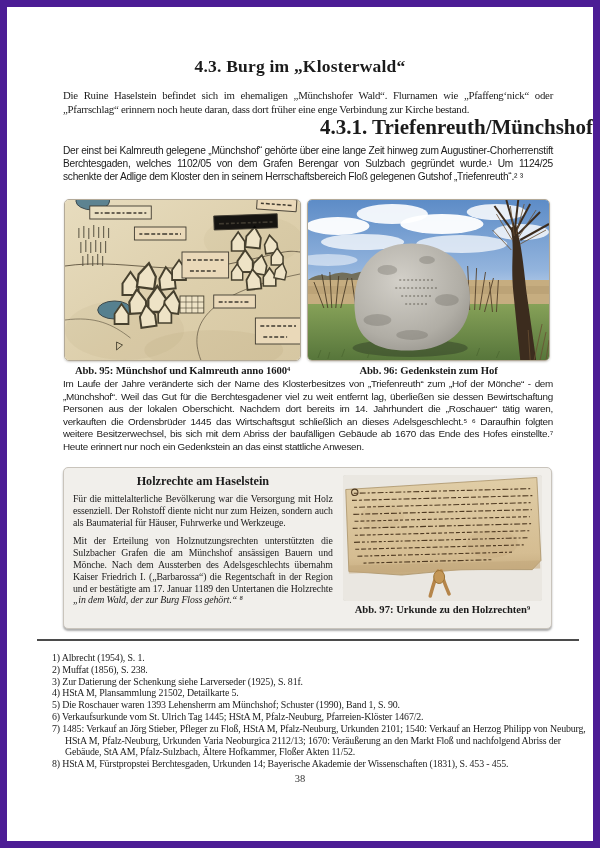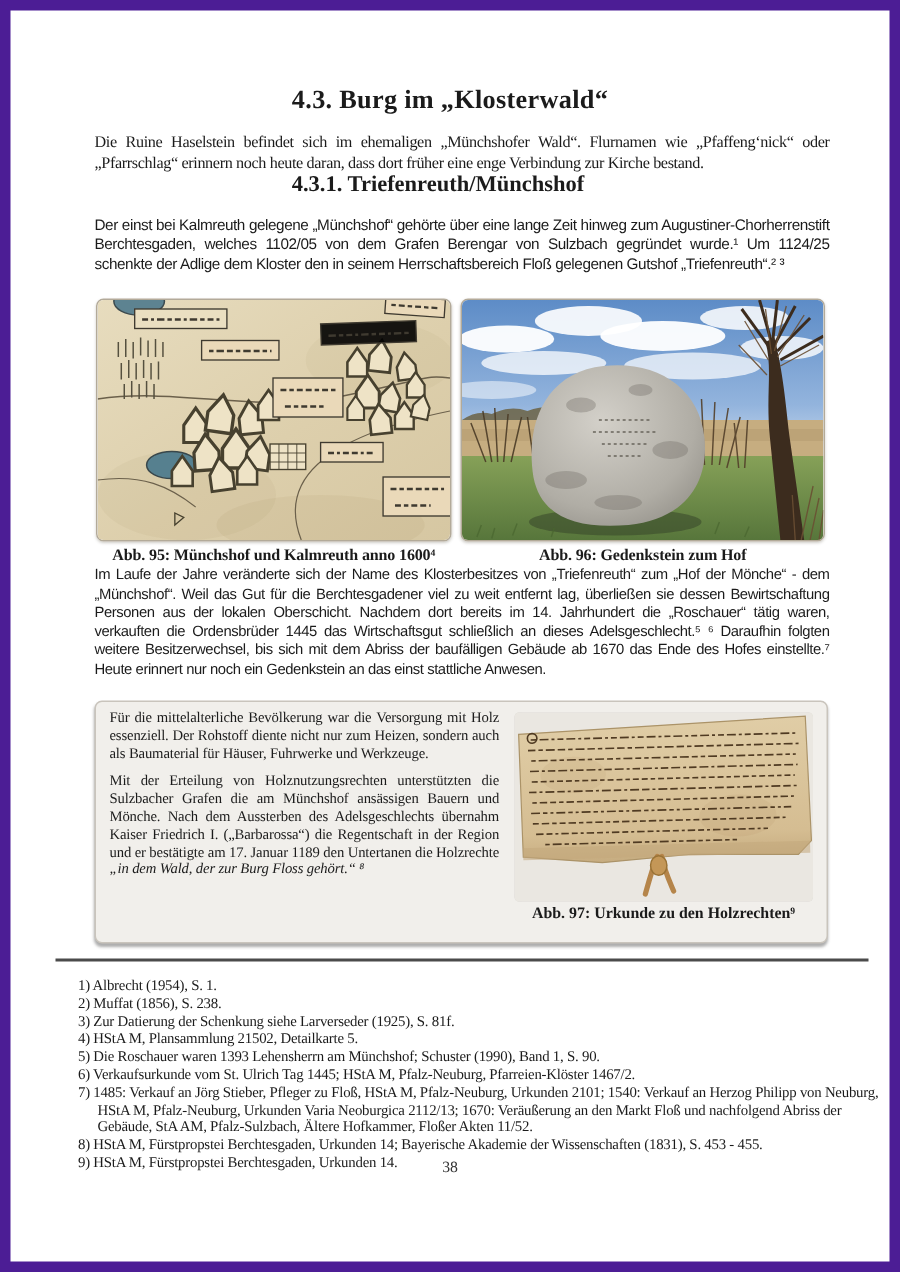--- a/index.html
+++ b/index.html
@@ -1,22 +1,22 @@
 <!DOCTYPE html>
 <html lang="de"><head>
 <meta charset="utf-8">
 <style>
   html,body{margin:0;padding:0;background:#ffffff;}
   .page{position:relative;width:600px;height:848px;background:#ffffff;border:7px solid #4c1d95;
         box-sizing:border-box;font-family:"Liberation Serif",serif;color:#1b1b1b;overflow:hidden;}
 
   .h-section{position:absolute;top:49px;left:0;right:0;margin:0;text-align:center;
              font-size:17.5px;font-weight:bold;letter-spacing:.2px;}
-  .h-subsection{position:absolute;top:108px;left:0;right:16px;margin:0;text-align:center;
-             font-size:15px;font-weight:bold;}
+  .h-subsection{position:absolute;top:108px;left:0;right:0;margin:0;text-align:right;
+             font-size:21px;font-weight:bold;}
 
   .p-intro{position:absolute;top:82px;left:56px;width:490px;margin:0;
            font-size:10.8px;line-height:13.8px;letter-spacing:-0.25px;
            text-align:justify;hyphens:auto;}
   .p-sans{font-family:"Liberation Sans",sans-serif;text-align:justify;hyphens:auto;
           letter-spacing:-0.28px;margin:0;}
   .p-muench{position:absolute;top:137px;left:56px;width:490px;font-size:10.2px;line-height:13.2px;}
   .p-history{position:absolute;top:371px;left:56px;width:490px;font-size:9.9px;line-height:12.6px;}
 
   .figrow{position:absolute;top:192px;left:57px;width:489px;display:flex;gap:6px;}
@@ -241,20 +241,21 @@
         </svg>
       </div>
       <figcaption>Abb. 96: Gedenkstein zum Hof</figcaption>
     </figure>
   </div>
 
   <p class="p-sans p-history">Im Laufe der Jahre veränderte sich der Name des Klosterbesitzes von „Triefenreuth“ zum „Hof der Mönche“ - dem „Münchshof“. Weil das Gut für die Berchtesgadener viel zu weit entfernt lag, überließen sie dessen Bewirtschaftung Personen aus der lokalen Oberschicht. Nachdem dort bereits im 14. Jahrhundert die „Roschauer“ tätig waren, verkauften die Ordensbrüder 1445 das Wirtschaftsgut schließlich an dieses Adelsgeschlecht.⁵ ⁶ Daraufhin folgten weitere Besitzerwechsel, bis sich mit dem Abriss der baufälligen Gebäude ab 1670 das Ende des Hofes einstellte.⁷ Heute erinnert nur noch ein Gedenkstein an das einst stattliche Anwesen.</p>
 
   <aside class="infobox">
     <div class="boxtext">
+      <h3>Holzrechte am Haselstein</h3>
       <p>Für die mittelalterliche Bevölkerung war die Versorgung mit Holz essenziell. Der Rohstoff diente nicht nur zum Heizen, sondern auch als Baumaterial für Häuser, Fuhrwerke und Werkzeuge.</p>
       <p><span>Mit der Erteilung von Holznutzungsrechten unterstützten die Sulzbacher Grafen die am Münchshof ansässigen Bauern und Mönche. Nach dem Aussterben des Adelsgeschlechts übernahm Kaiser Friedrich I. („Barbarossa“) die Regentschaft in der Region und er bestätigte am 17. Januar 1189 den Untertanen die Holzrechte </span><em>„in dem Wald, der zur Burg Floss gehört.“ ⁸</em></p>
     </div>
     <figure class="fig-urkunde">
       <div class="urkwrap">
         <svg viewBox="0 0 201 126" preserveAspectRatio="none">
           <defs>
             <linearGradient id="perg" x1="0" y1="0" x2="0" y2="1">
               <stop offset="0" stop-color="#e0cda6"></stop>
                 <stop offset=".8" stop-color="#d5bd92"></stop>
@@ -298,18 +299,17 @@
 
   <ol class="footnotes">
     <li>1) Albrecht (1954), S. 1.</li>
     <li>2) Muffat (1856), S. 238.</li>
     <li>3) Zur Datierung der Schenkung siehe Larverseder (1925), S. 81f.</li>
     <li>4) HStA M, Plansammlung 21502, Detailkarte 5.</li>
     <li>5) Die Roschauer waren 1393 Lehensherrn am Münchshof; Schuster (1990), Band 1, S. 90.</li>
     <li>6) Verkaufsurkunde vom St. Ulrich Tag 1445; HStA M, Pfalz-Neuburg, Pfarreien-Klöster 1467/2.</li>
     <li>7) 1485: Verkauf an Jörg Stieber, Pfleger zu Floß, HStA M, Pfalz-Neuburg, Urkunden 2101; 1540: Verkauf an Herzog Philipp von Neuburg, HStA M, Pfalz-Neuburg, Urkunden Varia Neoburgica 2112/13; 1670: Veräußerung an den Markt Floß und nachfolgend Abriss der Gebäude, StA AM, Pfalz-Sulzbach, Ältere Hofkammer, Floßer Akten 11/52.</li>
     <li>8) HStA M, Fürstpropstei Berchtesgaden, Urkunden 14; Bayerische Akademie der Wissenschaften (1831), S. 453 - 455.</li>
-    <li>9) HStA M, Fürstpropstei Berchtesgaden, Urkunden 14.</li>
   </ol>
 
   <div class="pagenum">38</div>
 
 </div>
 
 </body></html>

